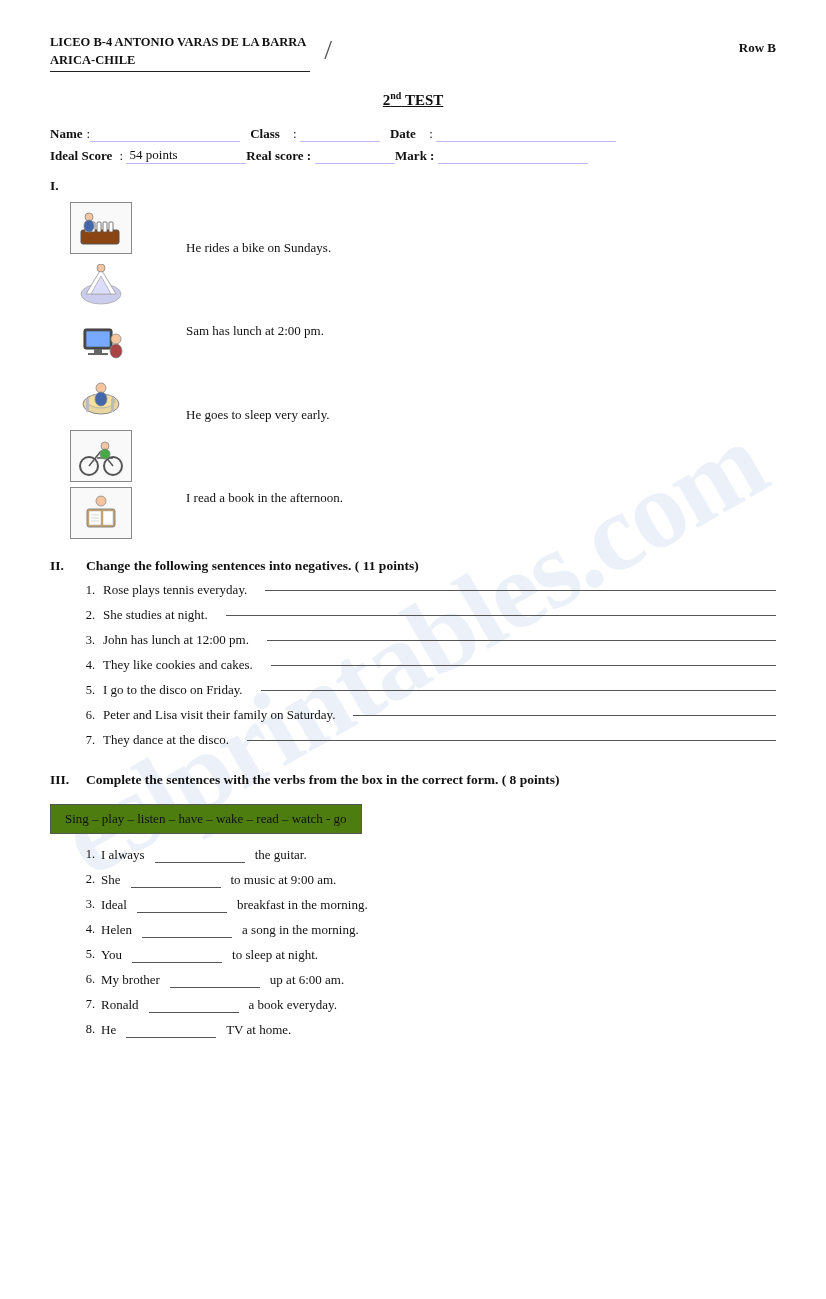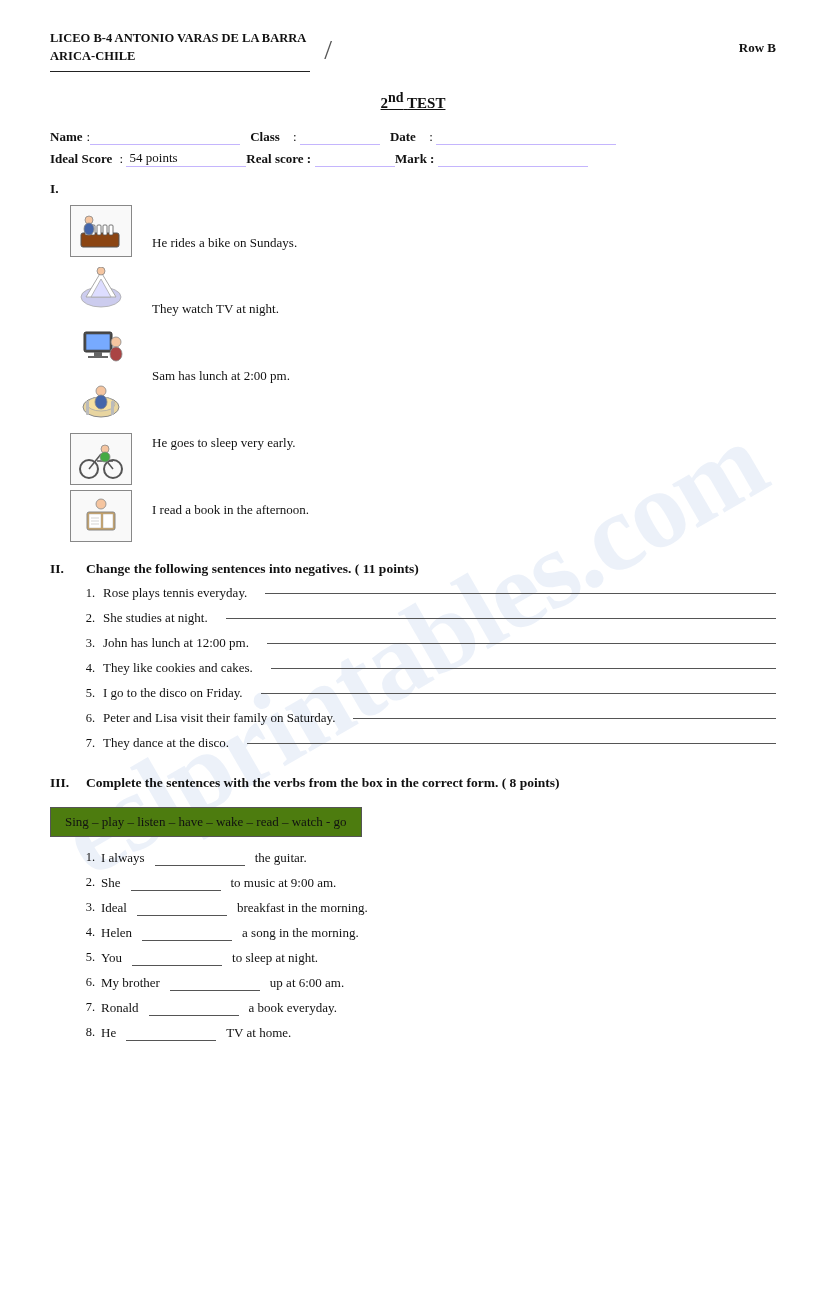--- a/index.html
+++ b/index.html
@@ -34,21 +34,21 @@
       align-items: flex-start;
       margin-bottom: 4px;
     }
     .school-info {
       font-size: 12.5px;
       font-weight: bold;
       line-height: 1.4;
     }
     .logo-line {
       display: flex;
-      align-items: flex-start;
+      align-items: flex-end;
       gap: 10px;
     }
     .logo-slash {
       font-size: 28px;
       font-weight: normal;
       color: #555;
       margin-left: 8px;
     }
     .row-b {
       font-size: 13px;
@@ -61,21 +61,21 @@
       margin-top: 2px;
     }
     .test-title {
       text-align: center;
       font-size: 15px;
       font-weight: bold;
       margin: 18px 0 16px 0;
       text-decoration: underline;
     }
     .test-title sup {
-      font-size: 14px;
+      font-size: 10px;
     }
     .info-row {
       display: flex;
       align-items: center;
       gap: 0;
       margin-bottom: 5px;
       font-size: 13px;
     }
     .info-label { font-weight: bold; margin-right: 4px; text-align: center; }
     .info-dots { border-bottom: 1px solid #c4b5fd; display: inline-block; }
@@ -120,20 +120,21 @@
       justify-content: center;
       background: #f9f9f9;
       margin-bottom: 1px;
     }
     .sentences-col {
       display: flex;
       flex-direction: column;
       justify-content: space-around;
       gap: 0px;
       padding-top: 4px;
+      margin-left: 34px;
     }
     .sentence-item {
       font-size: 13px;
       padding: 7px 0 6px 0;
       line-height: 1.3;
     }
 
     
     .neg-list {
       list-style: none;
@@ -311,21 +312,20 @@
           <rect x="26" y="18" width="10" height="14" fill="#fff" stroke="#aaa" stroke-width="0.5"></rect>
           <line x1="14" y1="22" x2="22" y2="22" stroke="#aaa" stroke-width="0.5"></line>
           <line x1="14" y1="25" x2="22" y2="25" stroke="#aaa" stroke-width="0.5"></line>
           <line x1="14" y1="28" x2="22" y2="28" stroke="#aaa" stroke-width="0.5"></line>
         </svg>
       </div>
     </div>
 
     <div class="sentences-col">
       <div class="sentence-item">He rides a bike on Sundays.</div>
-      <div class="sentence-item">They watch TV at night.</div>
       <div class="sentence-item">Sam has lunch at 2:00 pm.</div>
       <div class="sentence-item">He goes to sleep very early.</div>
       <div class="sentence-item">I read a book in the afternoon.</div>
     </div>
   </div>
 
   
   <div class="section-title" style="margin-top:18px;">
     <span class="section-roman">II.</span>
     <span>Change the following sentences into negatives. ( 11 points)</span>

